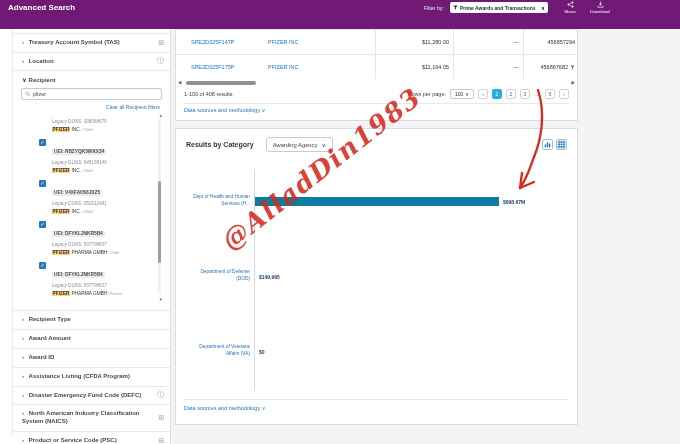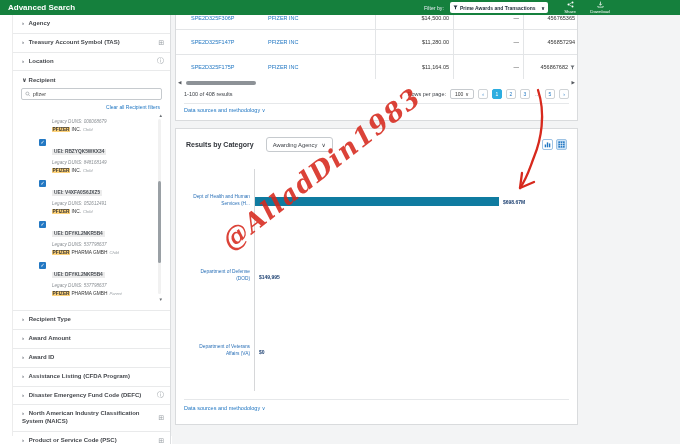--- a/index.html
+++ b/index.html
@@ -5,21 +5,21 @@
   * { margin:0; padding:0; box-sizing:border-box; }
   html,body { background:#fff; }
   #app { position:relative; width:680px; height:444px; overflow:hidden;
          background:#f3f4f5; font-family:"Liberation Sans","DejaVu Sans",sans-serif; color:#333; }
 
   
   .left-strip { position:absolute; left:0; top:0; width:13px; height:444px; background:#fff; border-right:1px solid #ececec; }
   .below-side { position:absolute; left:0; top:436px; width:172px; height:8px; background:#fff; }
 
   
-  .hdr { position:absolute; left:0; top:0; width:680px; height:15px; background:#15803d; z-index:20; }
+  .hdr { position:absolute; left:0; top:0; width:680px; height:29px; background:#701a75; z-index:20; }
   .hdr-title { position:absolute; left:8px; top:0; line-height:15px; font-size:8px; font-weight:bold; color:#fff; }
   .hdr-filterby { position:absolute; left:424px; top:4.5px; font-size:5.2px; color:#e8edf5; }
   .hdr-dd { position:absolute; left:450px; top:2px; width:98px; height:11px; background:#fff; border-radius:2px;
             display:flex; align-items:center; gap:2px; padding:0 3px; font-size:5px; color:#24303d; font-weight:bold; }
   .hdr-dd .dd-caret { margin-left:auto; font-size:5px; color:#24303d; }
   .hdr-act { position:absolute; top:1px; width:28px; text-align:center; color:#fff; cursor:pointer; }
   .hdr-act svg { display:block; margin:0 auto; }
   .hdr-act .lbl { font-size:4.4px; margin-top:0.5px; }
 
   

